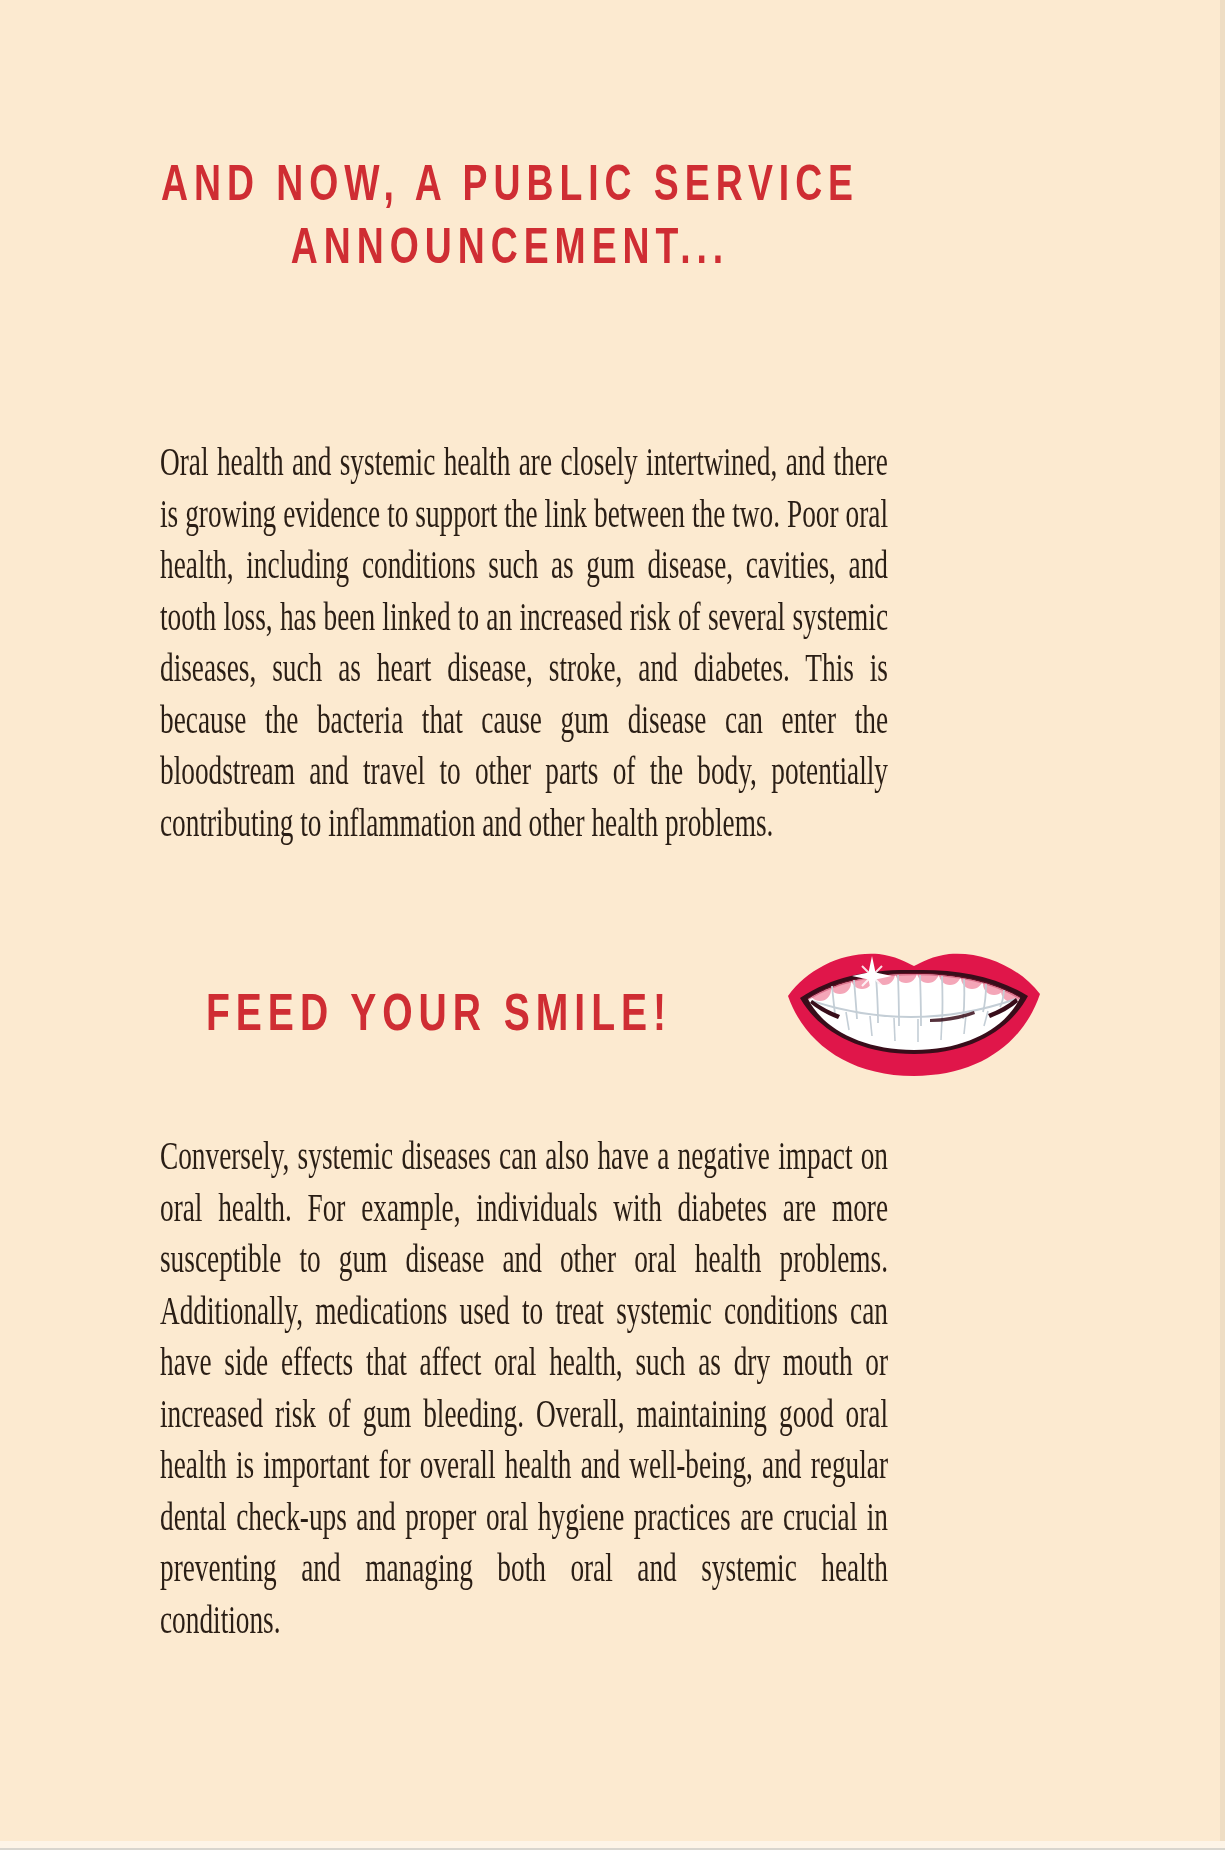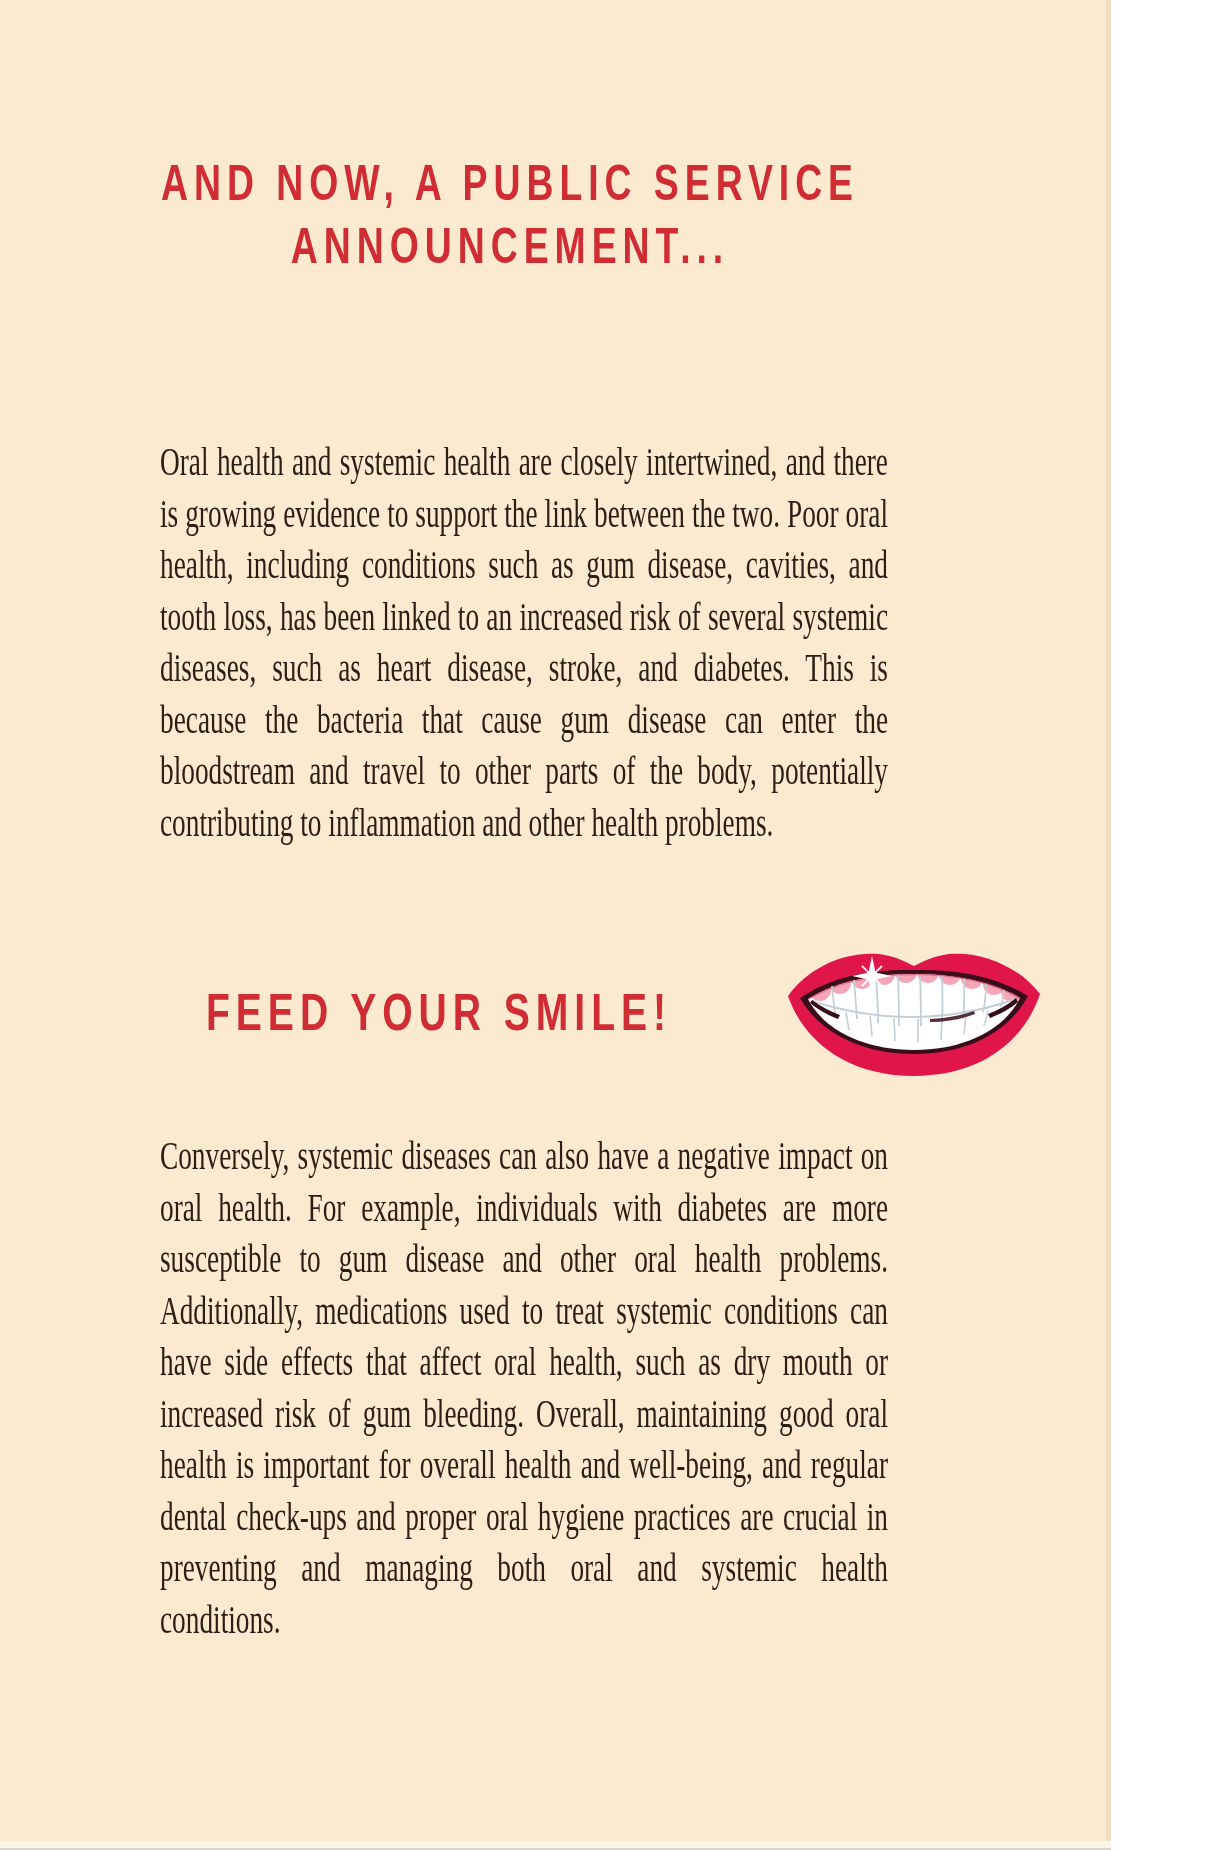--- a/index.html
+++ b/index.html
@@ -7,21 +7,21 @@
     --accent:#cf2d33;
     --ink:#2a1e15;
     --lips:#e0164a;
     --mouth:#380d1a;
     --gums:#f4a6b8;
     --toothline:#c4ced6;
   }
   html,body{margin:0;padding:0;}
   .page{
     position:relative;
-    width:1111px;
+    width:1225px;
     height:1850px;
     background:var(--bg);
     overflow:hidden;
     font-family:"Liberation Serif", serif;
   }
   .title{
     position:absolute;
     top:152px;
     left:0;
     width:1020px;

